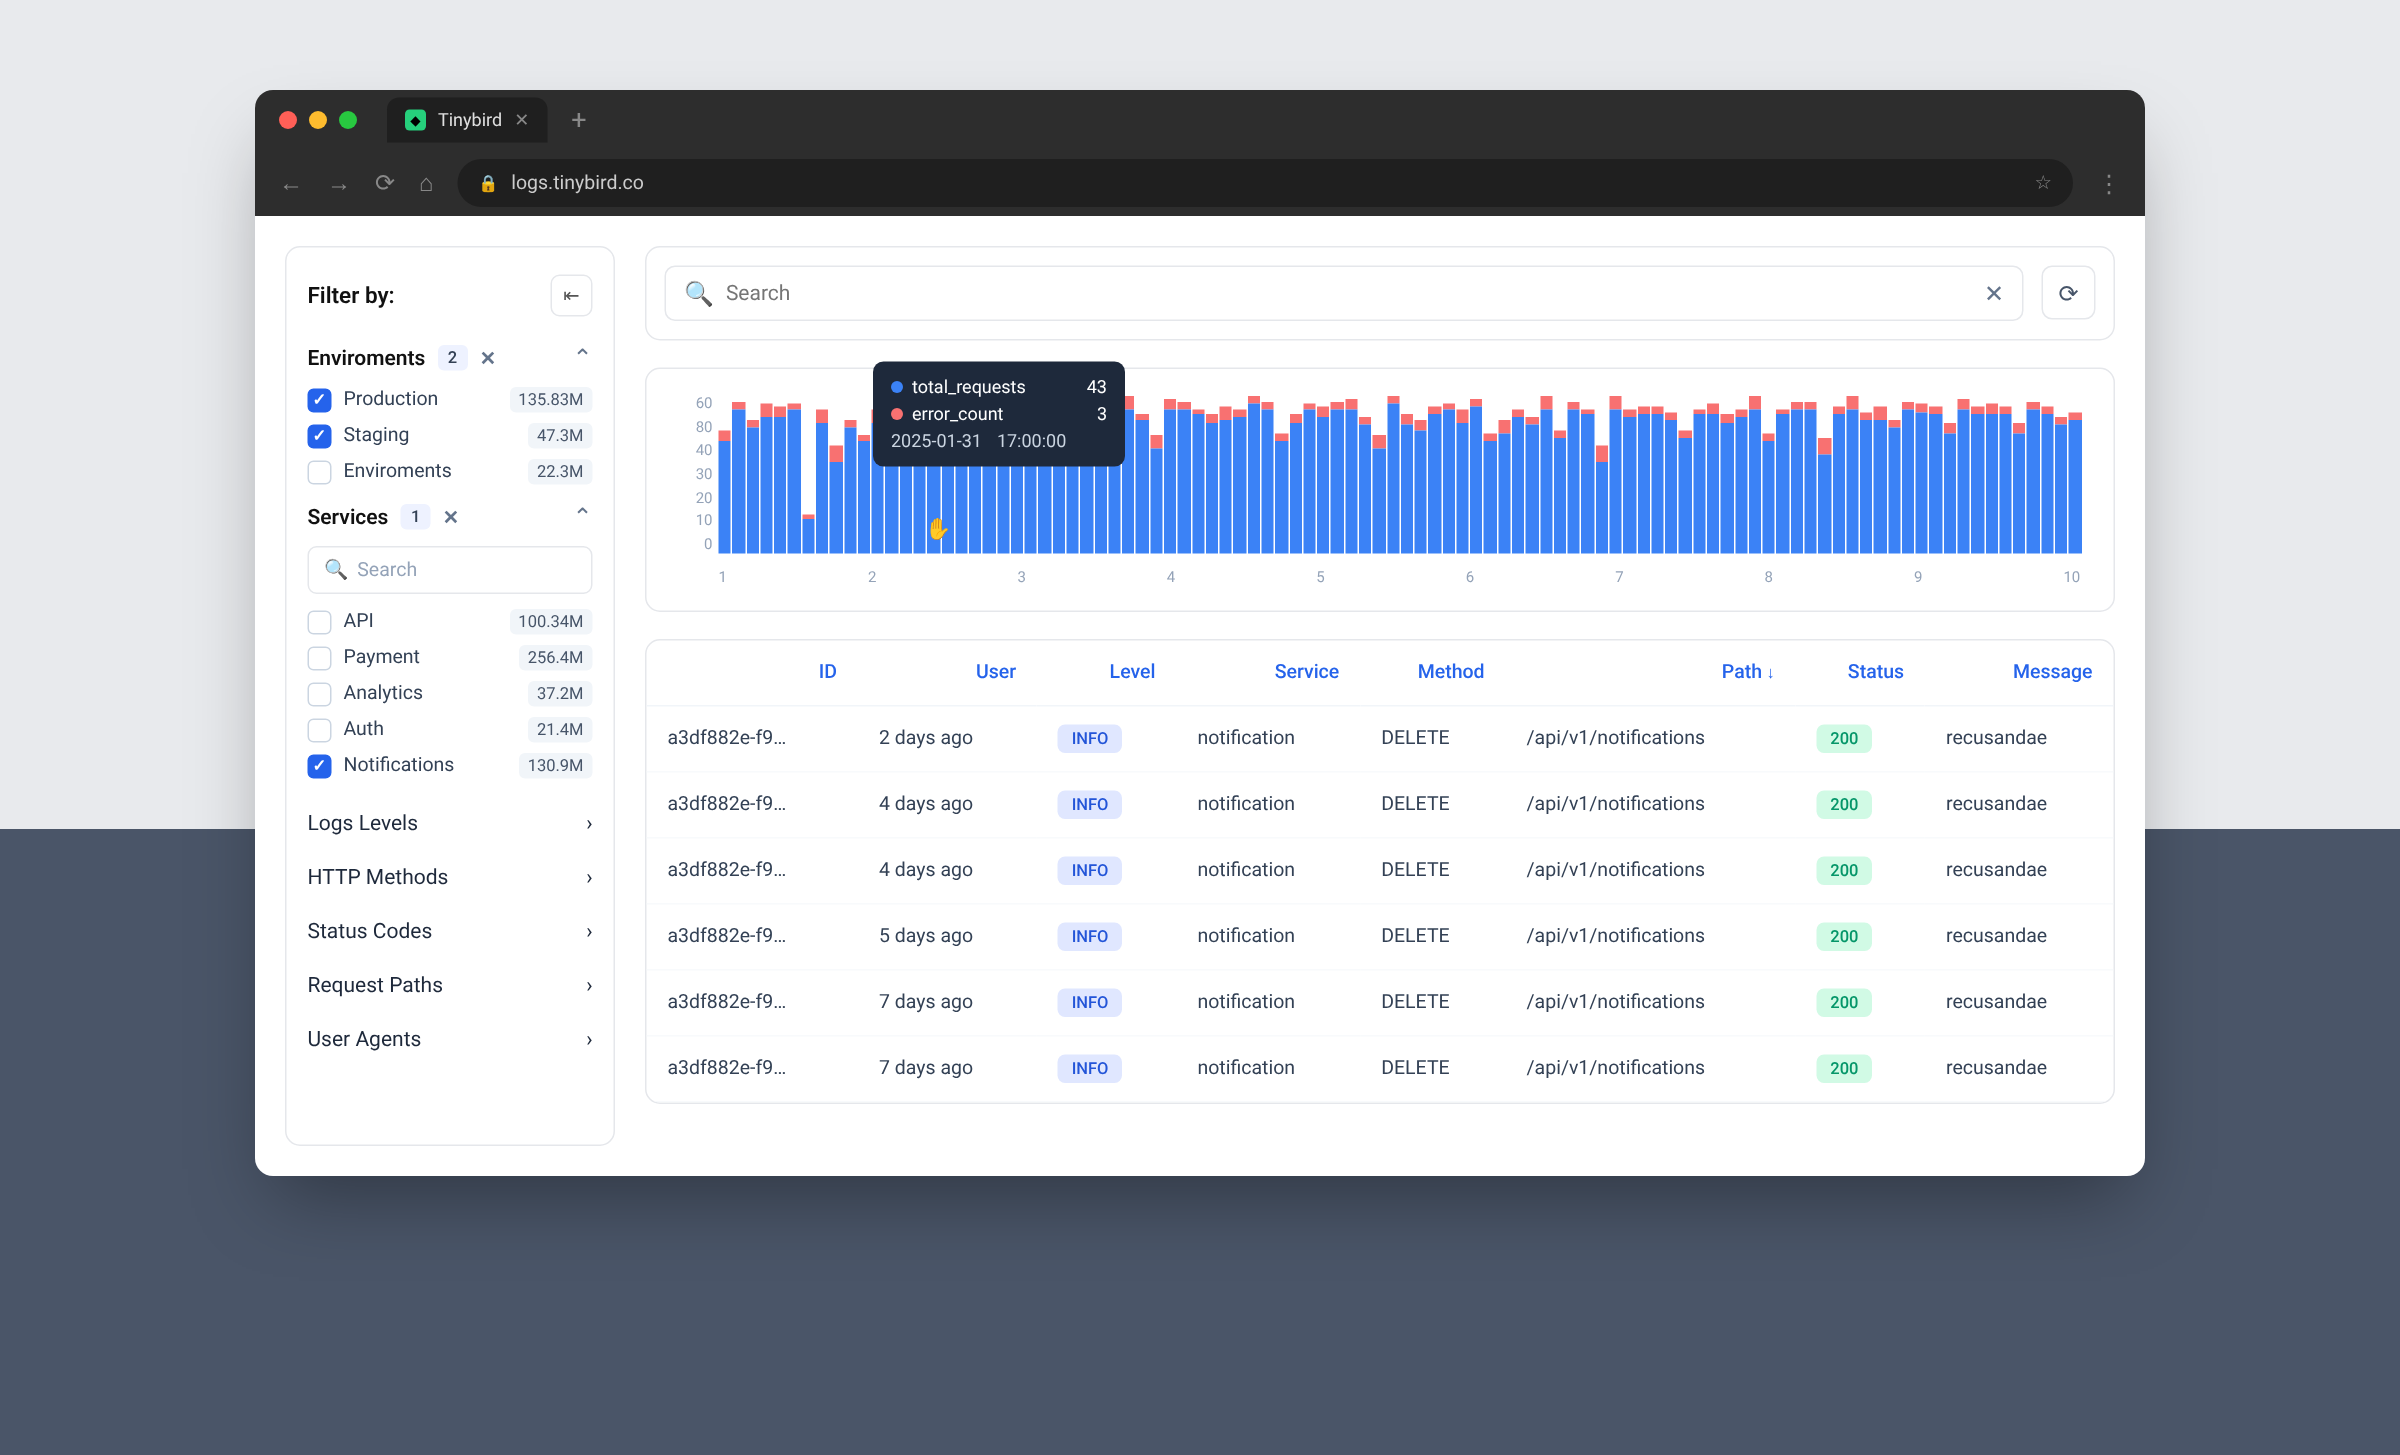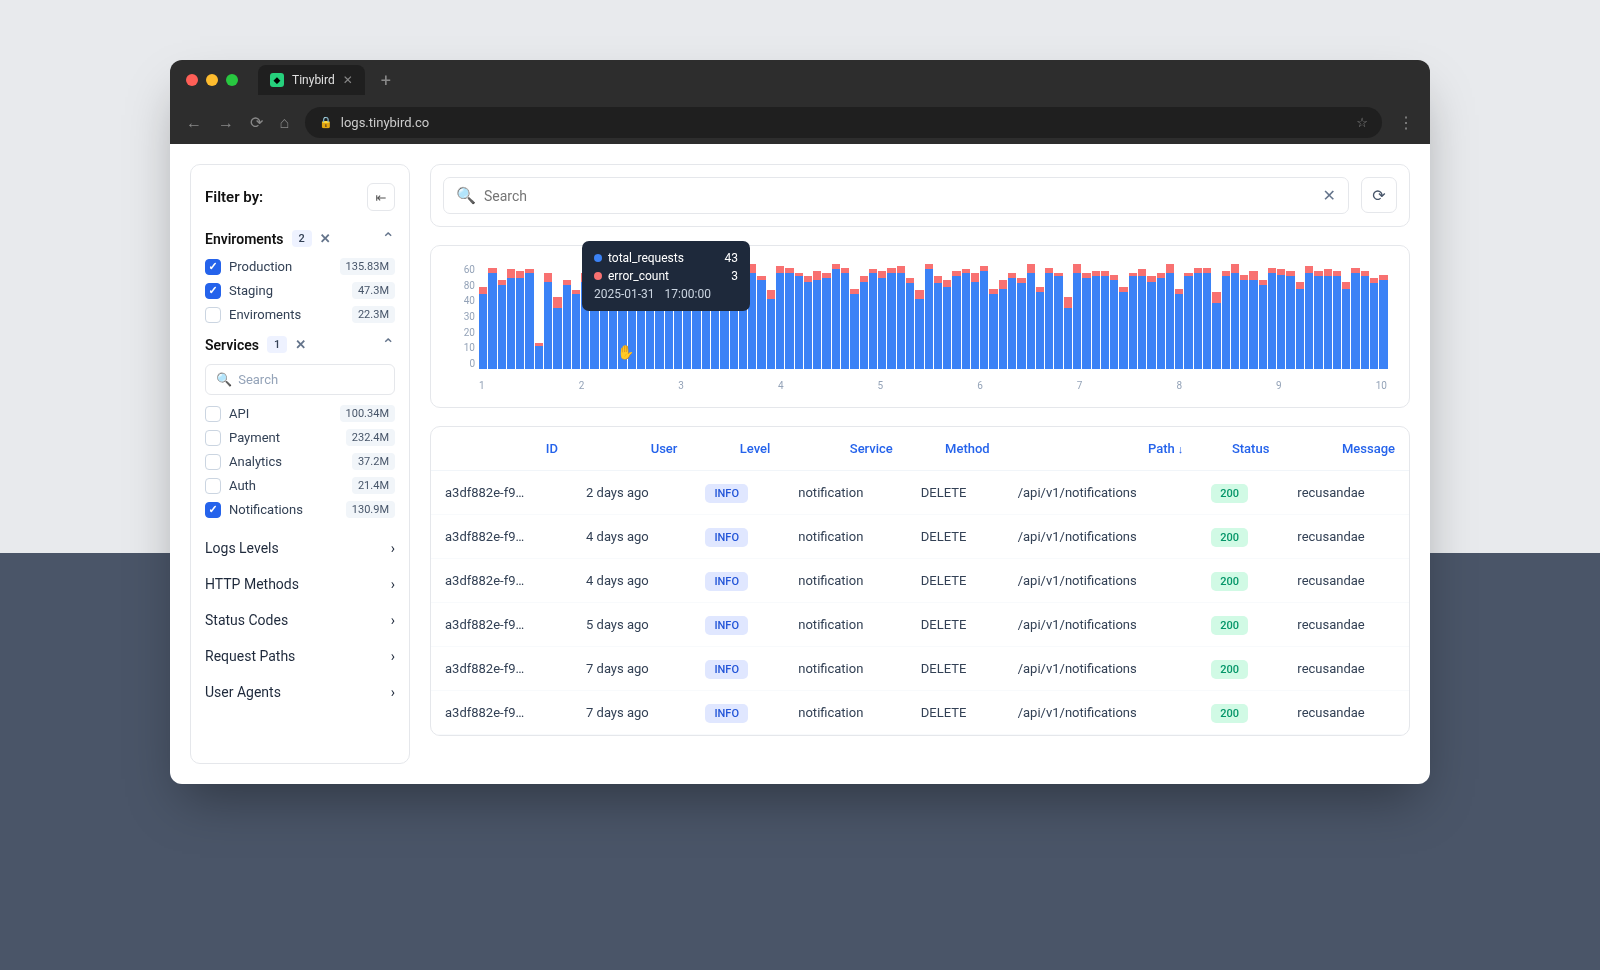--- a/index.html
+++ b/index.html
@@ -165,21 +165,21 @@
                 <span class="cbox"></span>
                 <span class="check-label">API</span>
               </span>
               <span class="count-badge">100.34M</span>
             </div>
             <div class="check-row">
               <span class="check-left">
                 <span class="cbox"></span>
                 <span class="check-label">Payment</span>
               </span>
-              <span class="count-badge">232.4M</span>
+              <span class="count-badge">256.4M</span>
             </div>
             <div class="check-row">
               <span class="check-left">
                 <span class="cbox"></span>
                 <span class="check-label">Analytics</span>
               </span>
               <span class="count-badge">37.2M</span>
             </div>
             <div class="check-row">
               <span class="check-left">

